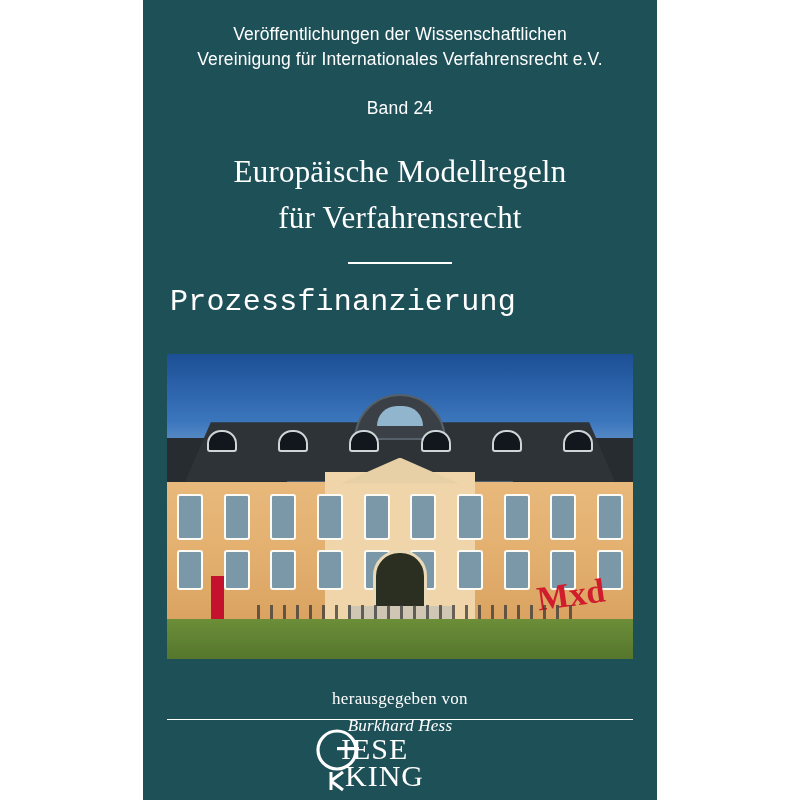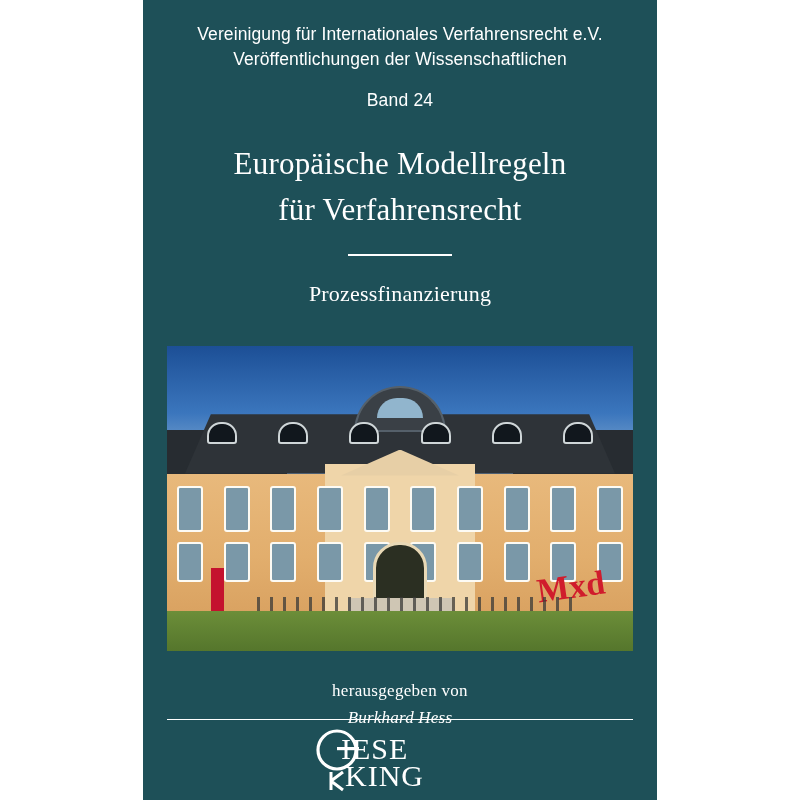--- a/index.html
+++ b/index.html
@@ -38,21 +38,21 @@
     text-align: center;
     font-family: "Liberation Sans", sans-serif;
     font-size: 17.5px;
     line-height: 25px;
     letter-spacing: 0.1px;
   }
   .series-line {
     display: block;
   }
   .band {
-    margin-top: 18px;
+    margin-top: 26px;
     font-family: "Liberation Sans", sans-serif;
     font-size: 17.5px;
     letter-spacing: 0.2px;
     text-align: center;
   }
   .title-block {
     margin-top: 30px;
     width: 460px;
     text-align: center;
   }
@@ -64,25 +64,25 @@
     letter-spacing: 0.2px;
   }
   .rule {
     width: 104px;
     height: 1.5px;
     background: #ffffff;
     margin: 21px auto 18px auto;
   }
   .subtitle {
     display: block;
-    font-family: Liberation Serif, serif;
-    font-size: 22px;
+    font-family: Liberation Mono, monospace;
+    font-size: 30px;
     line-height: 40px;
     letter-spacing: 0.2px;
-    text-align: center;
+    text-align: left;
   }
 
   
   .photo {
     position: relative;
     margin-top: 32px;
     width: 466px;
     height: 305px;
     overflow: hidden;
     background: #6f8fae;
@@ -307,22 +307,22 @@
   }
   .logo svg { display: block; }
 </style>
 </head>
 <body>
 
 <div class="page">
   <div class="cover">
 
     <div class="series">
+      <span class="series-line">Veröffentlichungen der Wissenschaftlichen</span>
       <span class="series-line">Vereinigung für Internationales Verfahrensrecht e.V.</span>
-      <span class="series-line">Veröffentlichungen der Wissenschaftlichen</span>
     </div>
 
     <div class="band">Band 24</div>
 
     <div class="title-block">
       <span class="title-line">Europäische Modellregeln</span>
       <span class="title-line">für Verfahrensrecht</span>
       <div class="rule"></div>
       <span class="subtitle">Prozessfinanzierung</span>
     </div>

